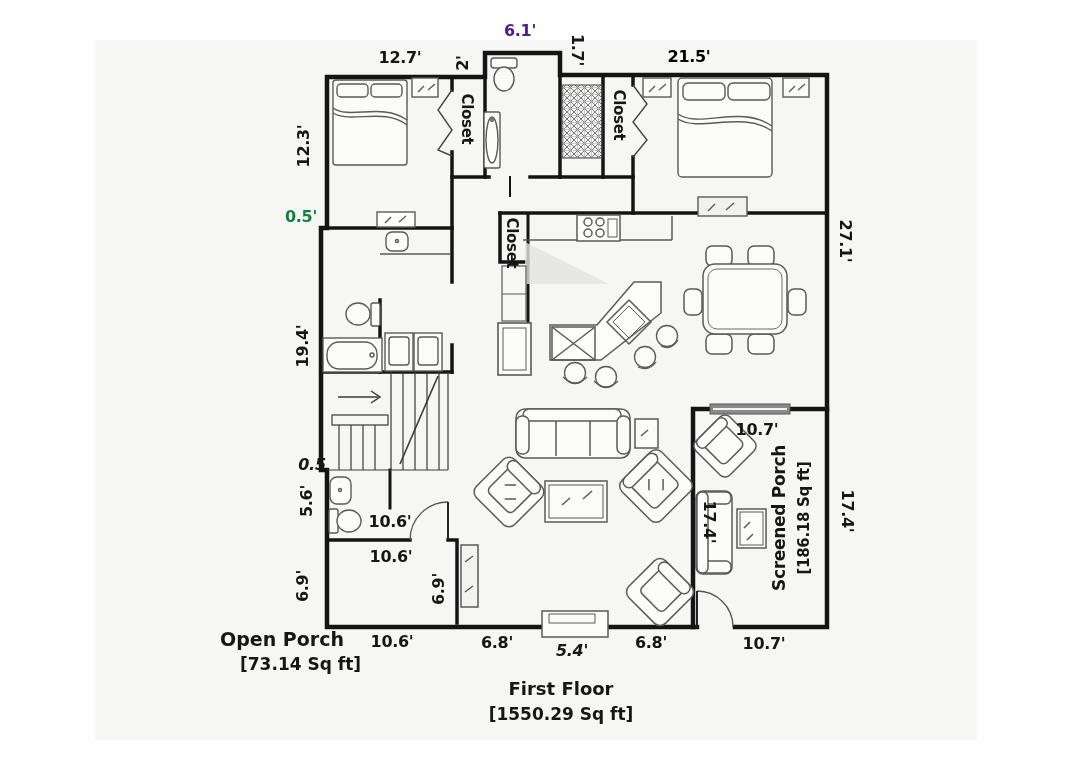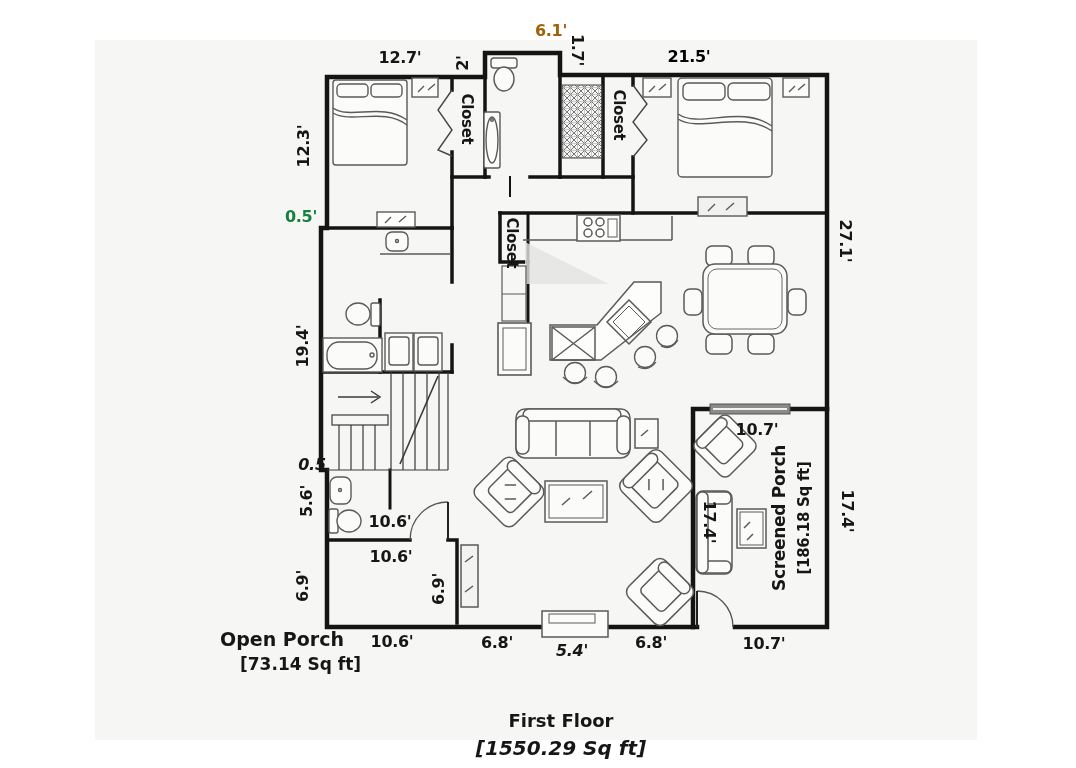--- a/index.html
+++ b/index.html
@@ -10,22 +10,22 @@
   #labels{position:absolute;left:0;top:0;width:100%;height:100%;}
   .lbl{position:absolute;font-weight:bold;font-size:16px;color:#161616;white-space:nowrap;
        letter-spacing:-0.3px;transform-origin:center center;}
   .lbl.room{font-size:15px;}
   .lbl.big{font-size:17px;}
   .foot{position:absolute;color:#111;font-weight:bold;}
   #open-porch-block{left:220px;top:628px;text-align:left;}
   #open-porch-block .l1{font-size:19px;}
   #open-porch-block .l2{font-size:17px;margin-top:4px;margin-left:20px;}
   #first-floor-block{left:411px;top:678px;width:300px;text-align:center;}
-  #first-floor-block .l1{font-size:18px;margin-top:32px;}
-  #first-floor-block .l2{font-size:20px;margin-top:5px;font-style:italic;}
+  #first-floor-block .l1{font-size:18px;}
+  #first-floor-block .l2{font-size:17px;margin-top:5px;}
 </style>
 </head>
 <body>
 
 <div id="stage">
   <div id="photo-bg" style="background: rgb(246, 246, 244);"></div>
 
   <svg id="plan-svg" width="1076" height="768" viewBox="0 0 1076 768">
     <defs>
       <pattern id="xhatch" width="7" height="7" patternUnits="userSpaceOnUse">
@@ -290,21 +290,21 @@
         <rect x="737" y="509" width="29" height="39"></rect>
         <rect x="740" y="512" width="23" height="33" stroke-width="1"></rect>
         <path d="M744,528 l6,-6 M747,540 l6,-6" fill="none"></path>
       </g>
     </g>
   </svg>
 
   <div id="labels">
       <div class="lbl dim" style="left: 400px; top: 57px; transform: translate(-50%, -50%) rotate(0deg); color: rgb(22, 22, 22);">12.7'</div>
       <div class="lbl dim" style="left: 462px; top: 63px; transform: translate(-50%, -50%) rotate(-90deg); color: rgb(22, 22, 22);">2'</div>
-      <div class="lbl dim" style="left: 520px; top: 30px; transform: translate(-50%, -50%) rotate(0deg); color: #a16207; margin-left: 31px;">6.1'</div>
+      <div class="lbl dim" style="left: 520px; top: 30px; transform: translate(-50%, -50%) rotate(0deg); color: #4c1d95;">6.1'</div>
       <div class="lbl dim" style="left: 577px; top: 50px; transform: translate(-50%, -50%) rotate(90deg); color: rgb(22, 22, 22);">1.7'</div>
       <div class="lbl dim" style="left: 689px; top: 56px; transform: translate(-50%, -50%) rotate(0deg); color: #000000;">21.5'</div>
       <div class="lbl dim" style="left: 303px; top: 146px; transform: translate(-50%, -50%) rotate(-90deg); color: rgb(22, 22, 22);">12.3'</div>
       <div class="lbl dim" style="left: 301px; top: 216px; transform: translate(-50%, -50%) rotate(0deg); color: #15803d;">0.5'</div>
       <div class="lbl dim" style="left: 302px; top: 346px; transform: translate(-50%, -50%) rotate(-90deg); color: rgb(22, 22, 22);">19.4'</div>
       <div class="lbl dim" style="left: 312px; top: 464px; transform: translate(-50%, -50%) rotate(0deg); color: rgb(22, 22, 22); font-style: italic;">0.5</div>
       <div class="lbl dim" style="left: 306px; top: 501px; transform: translate(-50%, -50%) rotate(-90deg); color: rgb(22, 22, 22);">5.6'</div>
       <div class="lbl dim" style="left: 302px; top: 586px; transform: translate(-50%, -50%) rotate(-90deg); color: rgb(22, 22, 22);">6.9'</div>
       <div class="lbl dim" style="left: 845px; top: 241px; transform: translate(-50%, -50%) rotate(90deg); color: rgb(22, 22, 22);">27.1'</div>
       <div class="lbl dim" style="left: 847px; top: 511px; transform: translate(-50%, -50%) rotate(90deg); color: rgb(22, 22, 22);">17.4'</div>

